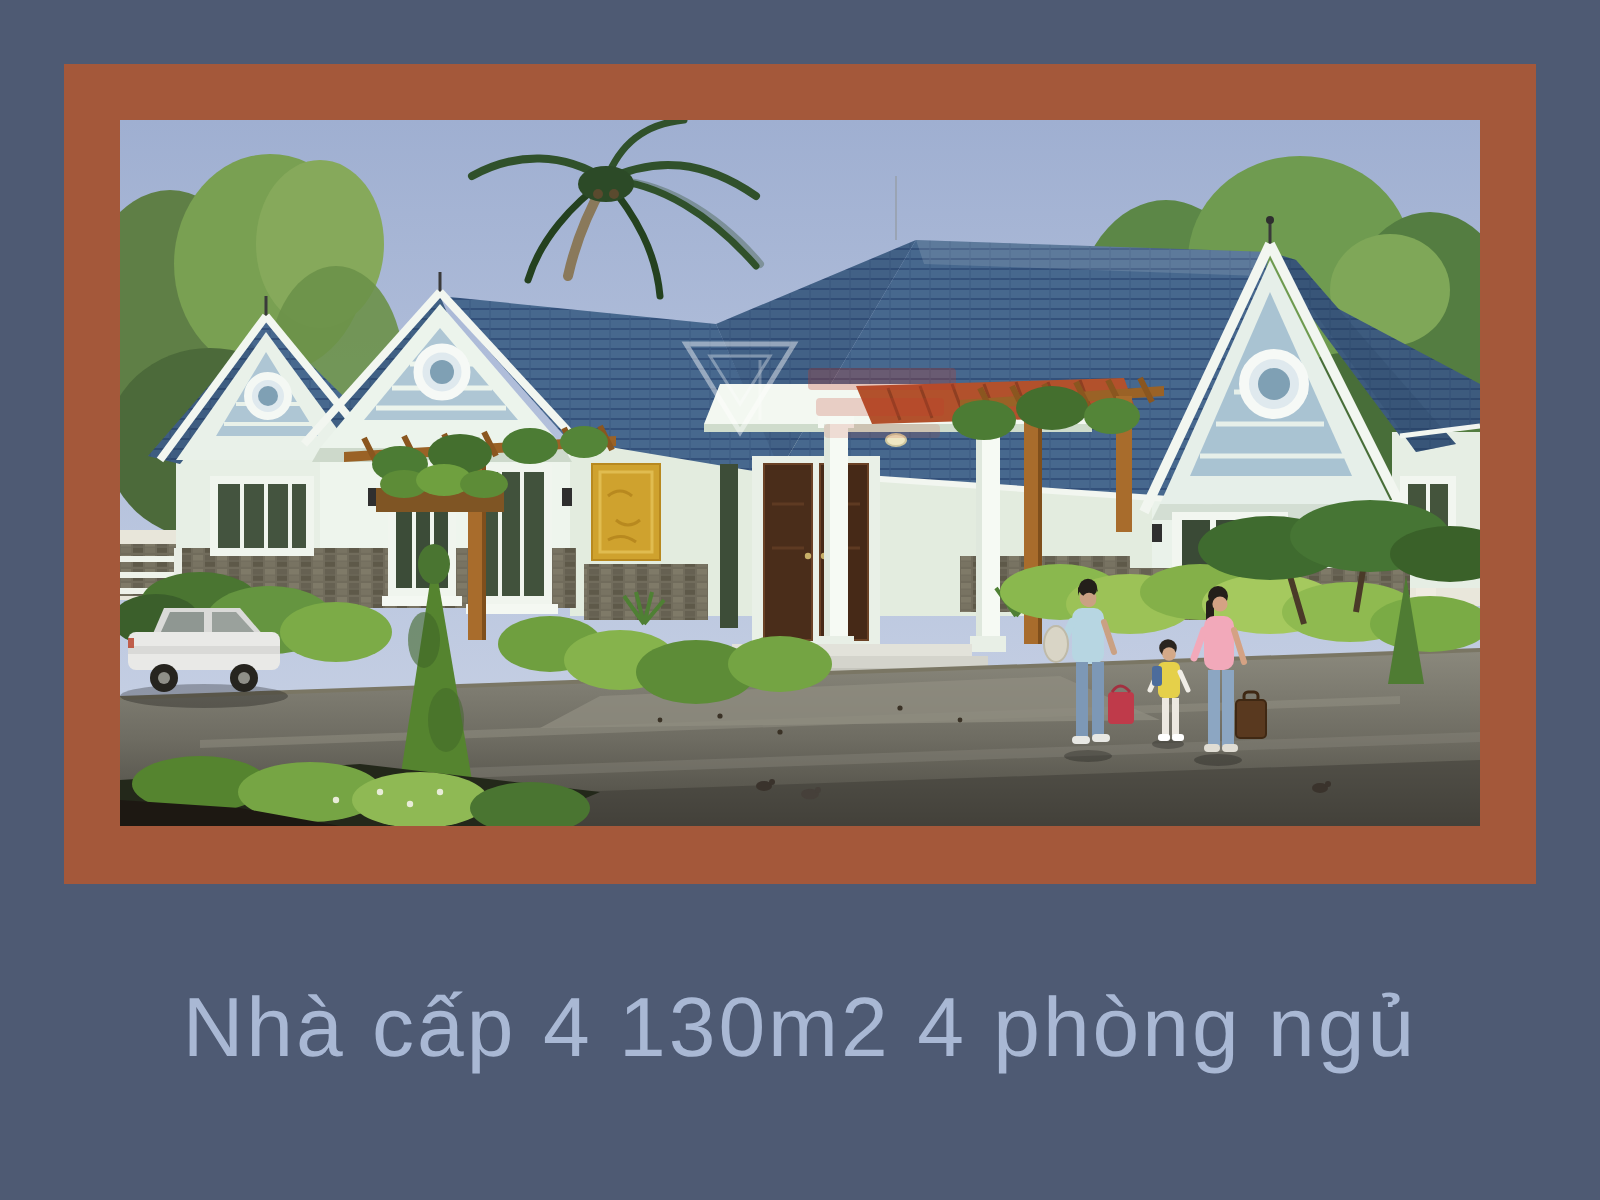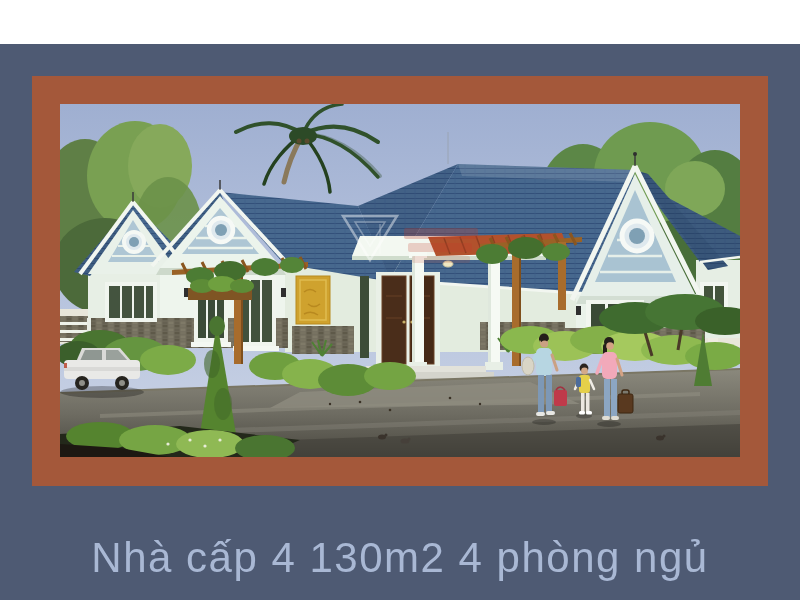--- a/index.html
+++ b/index.html
@@ -1,20 +1,20 @@
 <!DOCTYPE html>
 <html><head>
 <meta charset="utf-8">
 <style>
   html,body { margin:0; padding:0; }
   body {
     width:800px; height:600px; position:relative; overflow:hidden;
     font-family:"Liberation Sans", sans-serif;
   }
-  .stage { position:absolute; inset:0; background:#4e5a73;margin-top:44px; }
+  .stage { position:absolute; inset:0; background:#4e5a73; }
   .photo-frame {
     position:absolute; left:32px; top:32px; width:736px; height:410px;
     background:#a4583a;
   }
   .photo {
     position:absolute; left:28px; top:28px; width:680px; height:353px;
     overflow:hidden; background:#aab7d4;
   }
   .photo svg { display:block; width:680px; height:353px; }
   .caption {

